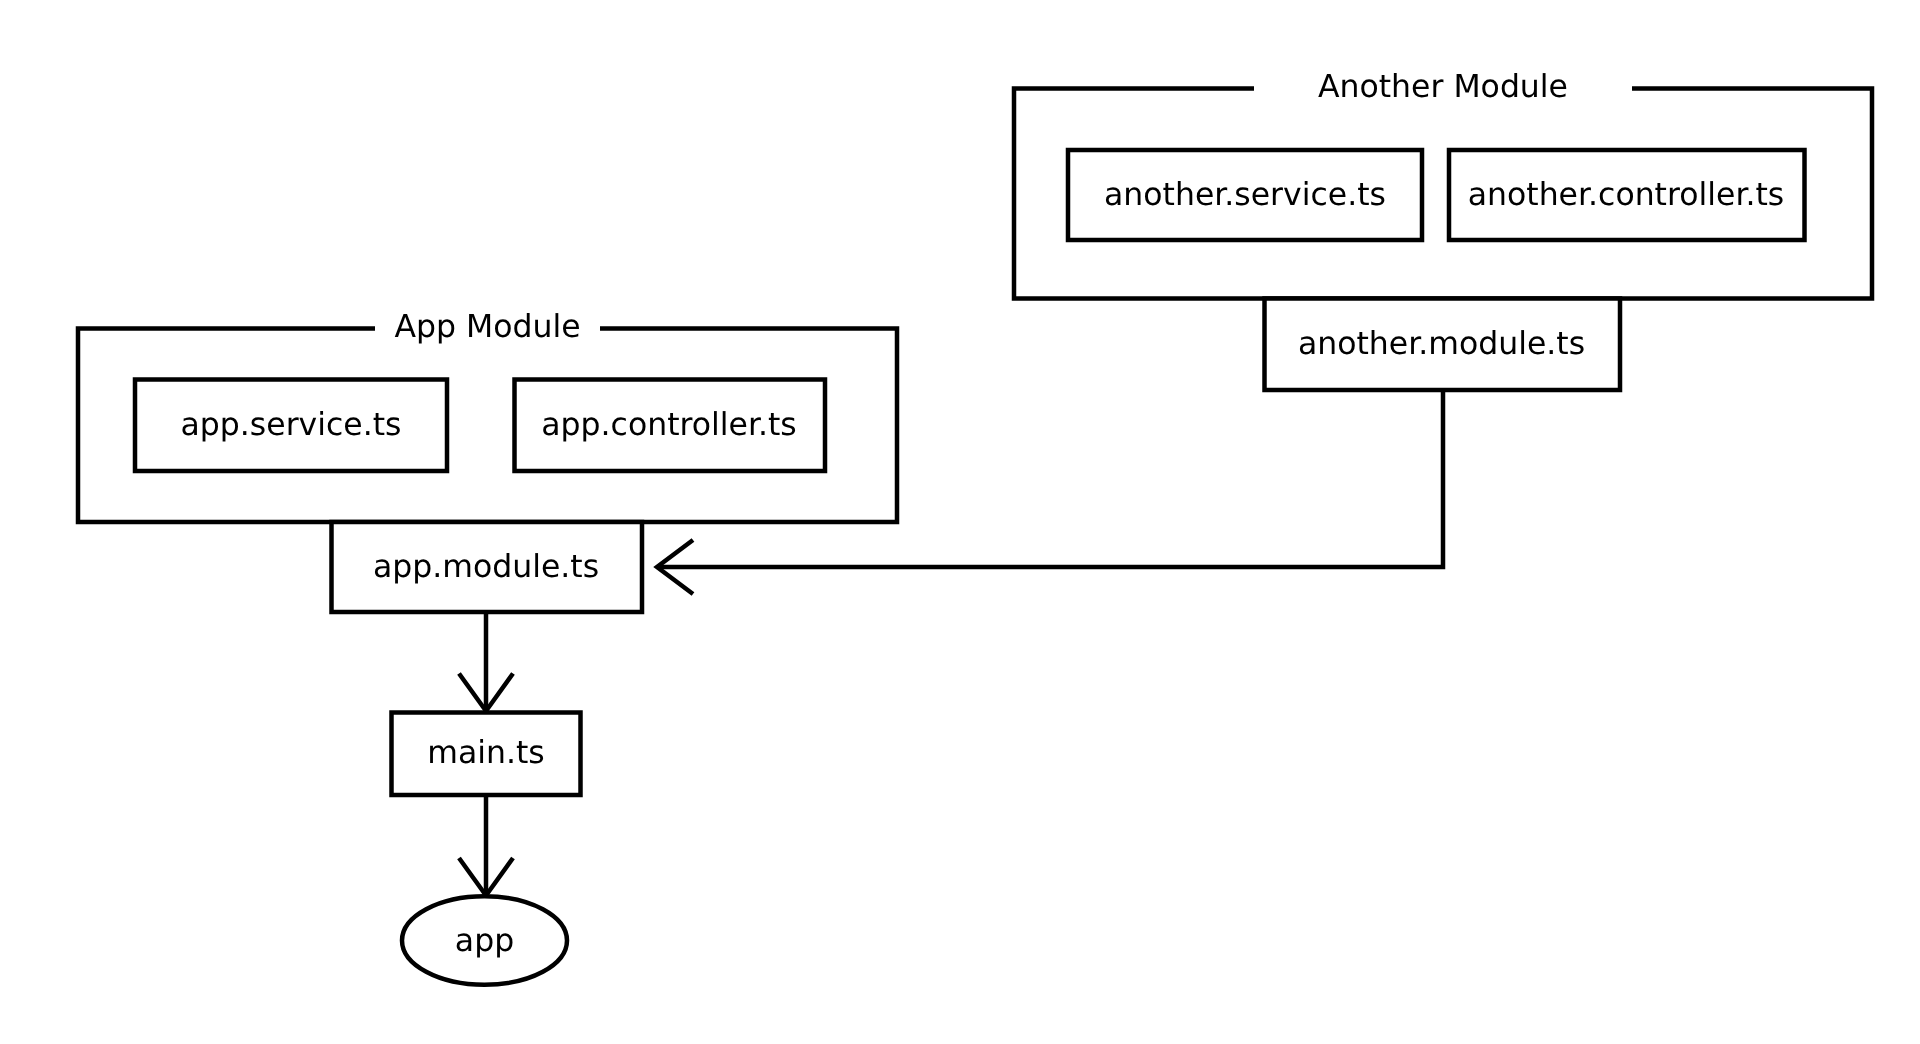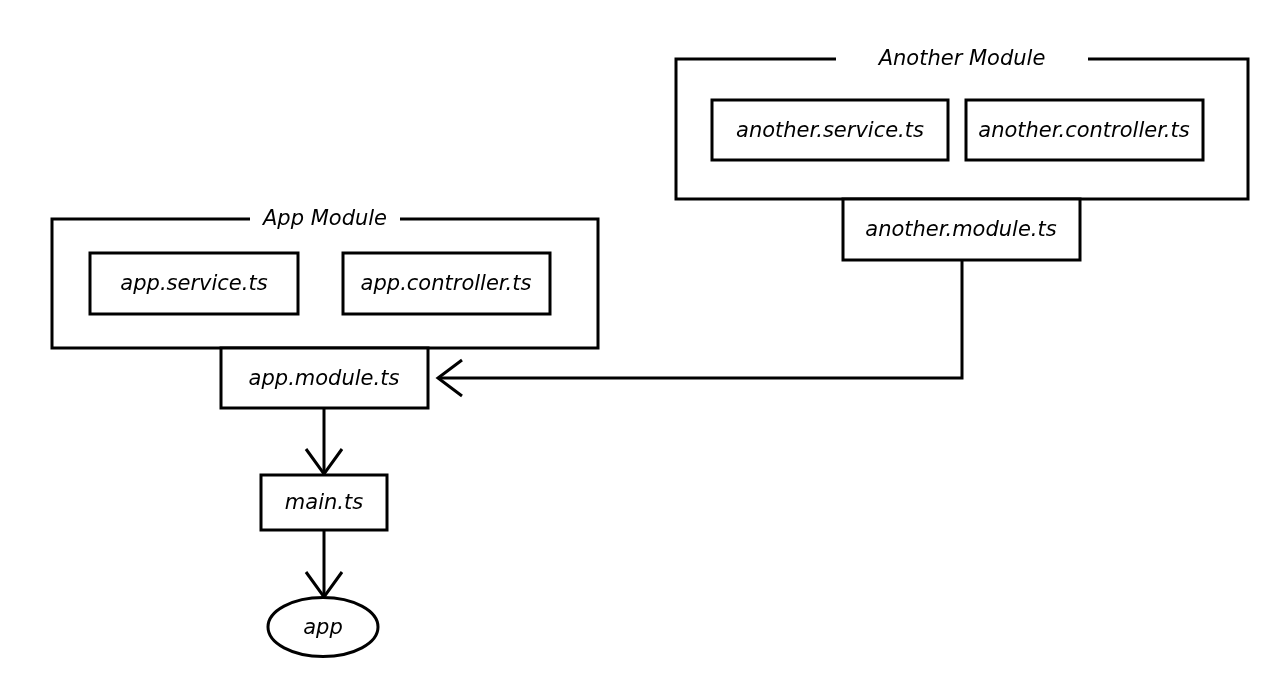--- a/index.html
+++ b/index.html
@@ -10,21 +10,20 @@
   }
   body {
     font-family: "DejaVu Sans", "Liberation Sans", sans-serif;
   }
   #canvas {
     position: relative;
     width: 1280px;
     height: 696px;
     background: #ffffff;
     overflow: hidden;
-    font-style: italic;
   }
   #diagram-svg {
     position: absolute;
     top: 0;
     left: 0;
     width: 1280px;
     height: 696px;
   }
   .node-label {
     font-family: "DejaVu Sans", "Liberation Sans", sans-serif;

